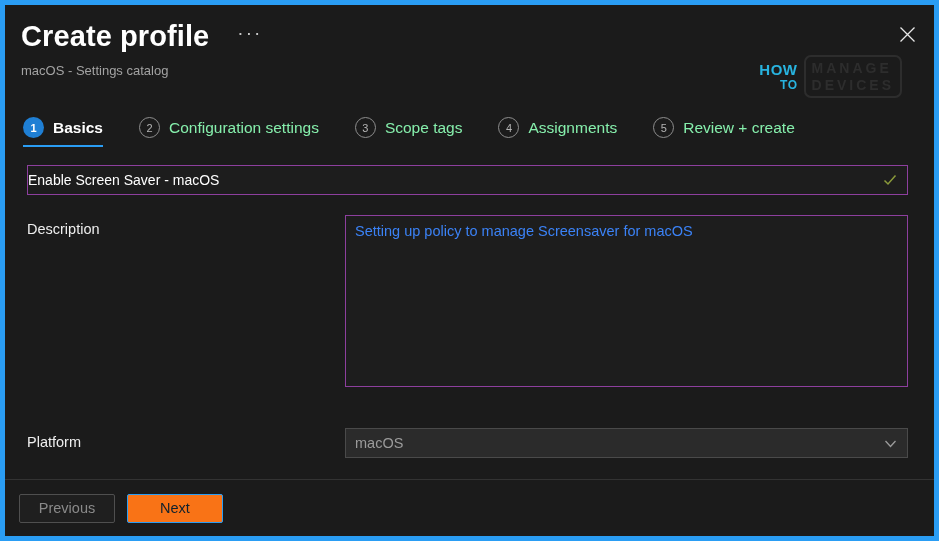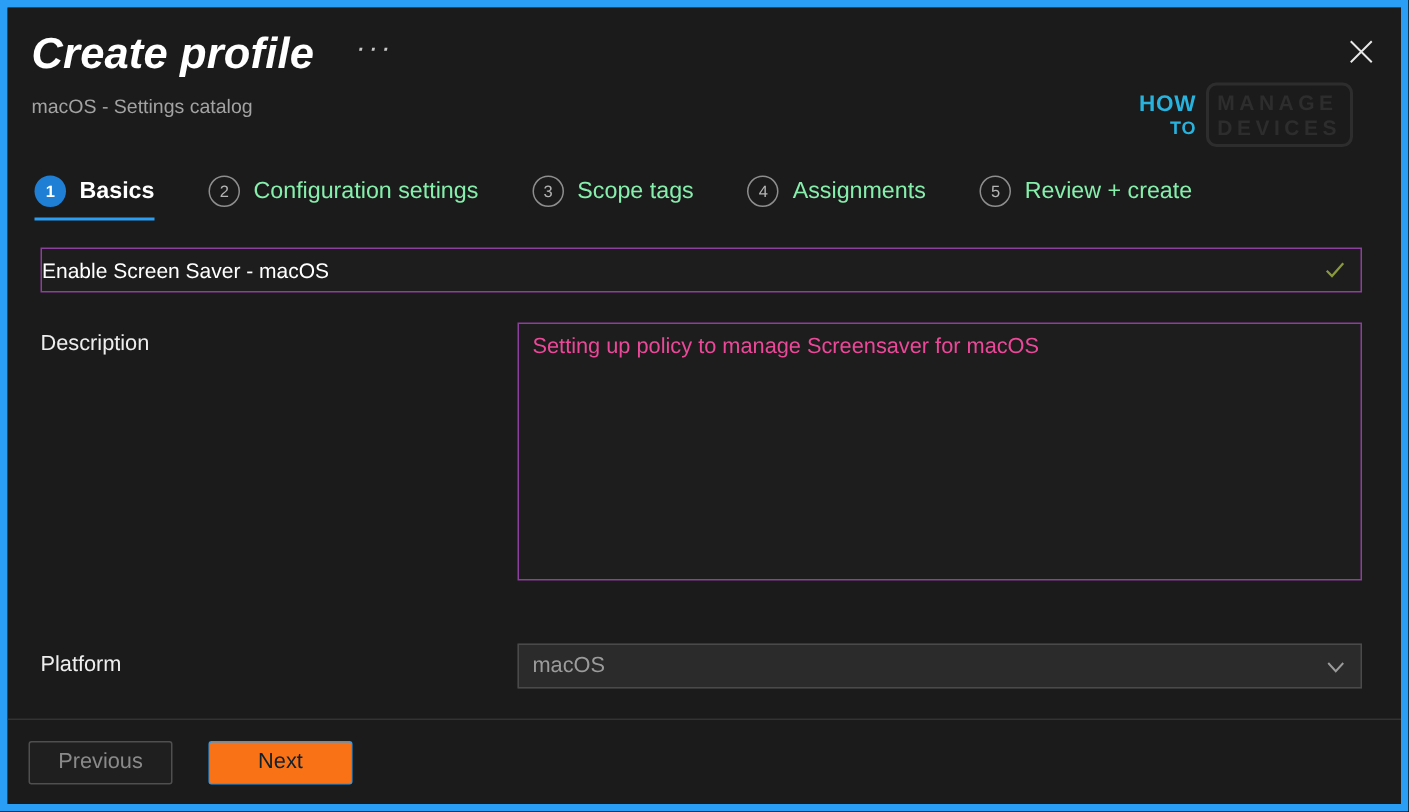--- a/index.html
+++ b/index.html
@@ -31,21 +31,20 @@
   .header {
     position: relative;
     padding: 12px 0 0 16px;
     flex: 0 0 auto;
     height: 96px;
     box-sizing: border-box;
   }
   .title-row {
     display: flex;
     align-items: center;
-    font-style: italic;
   }
   .title {
     font-size: 29px;
     font-weight: bold;
     color: #ffffff;
     letter-spacing: .1px;
     line-height: 1.1;
   }
   .ellipsis-btn {
     margin-left: 22px;
@@ -215,21 +214,21 @@
     right: 10px;
     top: 7px;
     pointer-events: none;
   }
   .txt-area {
     width: 100%;
     box-sizing: border-box;
     height: 172px;
     background: #1d1d1d;
     border: 1px solid #8d3f9e;
-    color: #ec4899;
+    color: #3b82f6;
     font-size: 14.5px;
     font-family: "Liberation Sans", sans-serif;
     padding: 6px 9px;
     resize: none;
     outline: none;
     line-height: 1.35;
   }
   .row-gap-name { margin-top: 2px; }
   .row-gap-desc { margin-top: 20px; justify-content: flex-end; }
   .row-gap-platform { margin-top: 37px; }
@@ -264,21 +263,21 @@
     height: 1px;
     background: #333333;
     margin: 0;
   }
   .footer {
     flex: 0 0 auto;
     height: 56px;
     display: flex;
     align-items: center;
     padding-left: 14px;
-    gap: 24px;
+    gap: 12px;
   }
   .btn {
     font-family: "Liberation Sans", sans-serif;
     font-size: 14.5px;
     height: 29px;
     min-width: 96px;
     box-sizing: border-box;
     border-radius: 2px;
     cursor: pointer;
   }

